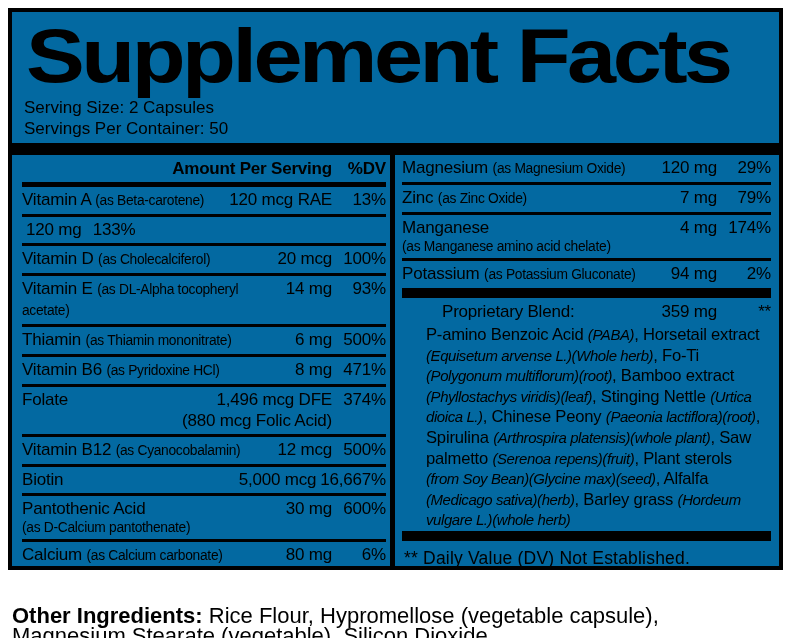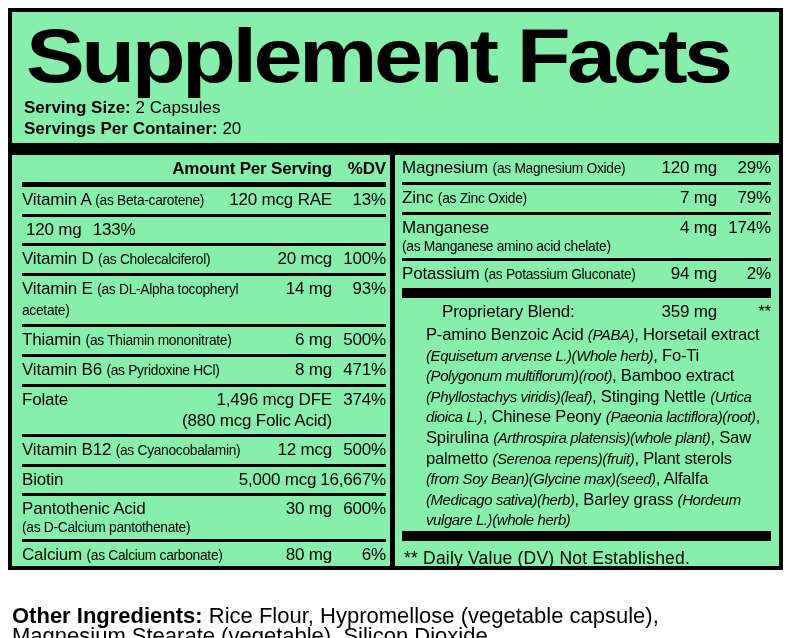--- a/index.html
+++ b/index.html
@@ -1,21 +1,21 @@
 <!DOCTYPE html>
 <html><head>
 <meta charset="utf-8">
 <style>
   html,body{margin:0;padding:0;background:#fff;}
   body{width:791px;height:638px;font-family:"Liberation Sans",sans-serif;color:#000;-webkit-font-smoothing:antialiased;}
   .label-wrap{position:relative;width:791px;height:638px;background:#fff;overflow:hidden;}
-  .box{position:absolute;left:8px;top:8px;width:775px;height:562px;border:4px solid #000;box-sizing:border-box;background:#86efac;}
+  .box{position:absolute;left:8px;top:8px;width:775px;height:562px;border:4px solid #000;box-sizing:border-box;background:#0369a1;}
   .title{margin:4px 0 0 14px;font-size:76px;font-weight:bold;letter-spacing:-3px;line-height:80px;white-space:nowrap;transform:scaleX(1.16);transform-origin:left center;}
   .serving{margin:2px 0 0 12px;font-size:17px;line-height:19px;}
-  .serving .b{font-weight:bold;}
+  .serving .b{font-weight:normal;}
   .bar{height:12px;background:#000;margin-top:5px;}
   .columns{display:flex;height:414px;overflow:hidden;}
   .col{box-sizing:border-box;}
   .col-left{width:378px;padding:0 4px 16px 10px;}
   .vdiv{width:5px;background:#000;flex-shrink:0;}
   .col-right{flex:1;padding:0 8px 16px 7px;display:flex;flex-direction:column;}
   .row{display:flex;align-items:flex-start;border-bottom:3px solid #000;padding:3px 0 3px 0;font-size:17px;line-height:20px;letter-spacing:-0.2px;}
   .row:last-child{border-bottom:none;}
   .row .name{flex:1;min-width:0;}
   .row .amount{white-space:nowrap;text-align:right;margin-left:4px;}
@@ -38,21 +38,21 @@
 
 <div class="label-wrap">
   <div class="box">
     <div class="title">Supplement Facts</div>
     <div class="serving">
       <span class="b">Serving Size:</span>
       <span>2 Capsules</span>
     </div>
     <div class="serving">
       <span class="b">Servings Per Container:</span>
-      <span>20</span>
+      <span>50</span>
     </div>
     <div class="bar"></div>
     <div class="columns">
       <div class="col col-left">
         <div class="row header-row">
           <span class="name"></span>
           <span class="amount">Amount Per Serving</span>
           <span class="dv">%DV</span>
         </div>
         <div id="left-rows">

